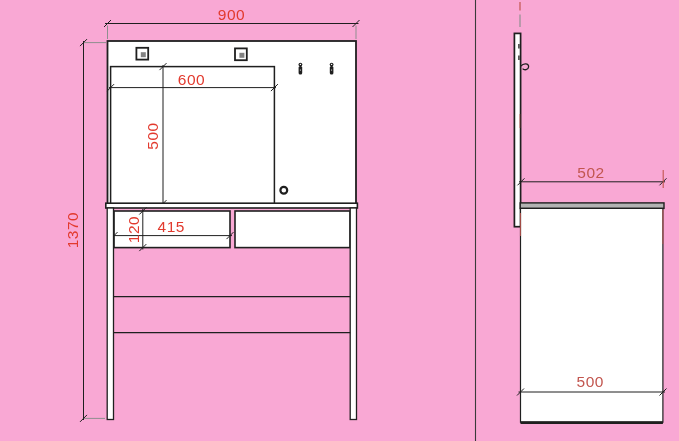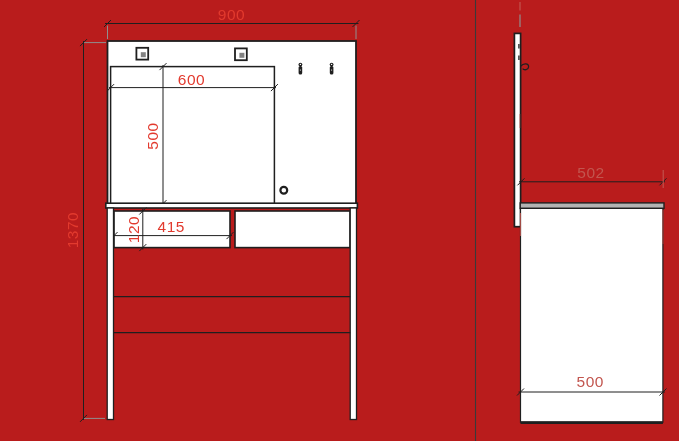--- a/index.html
+++ b/index.html
@@ -1,16 +1,16 @@
 <!DOCTYPE html>
 <html style="--dim_red: #e23a2e; --side_dim_red: #c2564f; --line_dark: #1f1f1f; --ext_gray: #8f8f8f; --panel_gray: #b3b3b3; --inner_square_gray: #828282;"><head>
 <meta charset="utf-8">
 <style>
   html,body{margin:0;padding:0;background:#fff;}
-  .canvas{position:relative;width:679px;height:441px;background:#b91c1c;overflow:hidden;
+  .canvas{position:relative;width:679px;height:441px;background:#f9a8d4;overflow:hidden;
           font-family:"Liberation Sans",sans-serif;}
   svg{position:absolute;left:0;top:0;}
   svg line, svg rect, svg path, svg circle{stroke:var(--line_dark);fill:none;}
   .dl{stroke-width:1;}
   .ext{stroke:var(--ext_gray);stroke-width:1;}
   .r2{stroke-width:1.8;fill:#fff;}
   .r17{stroke-width:1.7;fill:#fff;}
   .r16{stroke-width:1.6;fill:#fff;}
   .r15{stroke-width:1.5;fill:#fff;}
   .r13{stroke-width:1.3;fill:#fff;}

